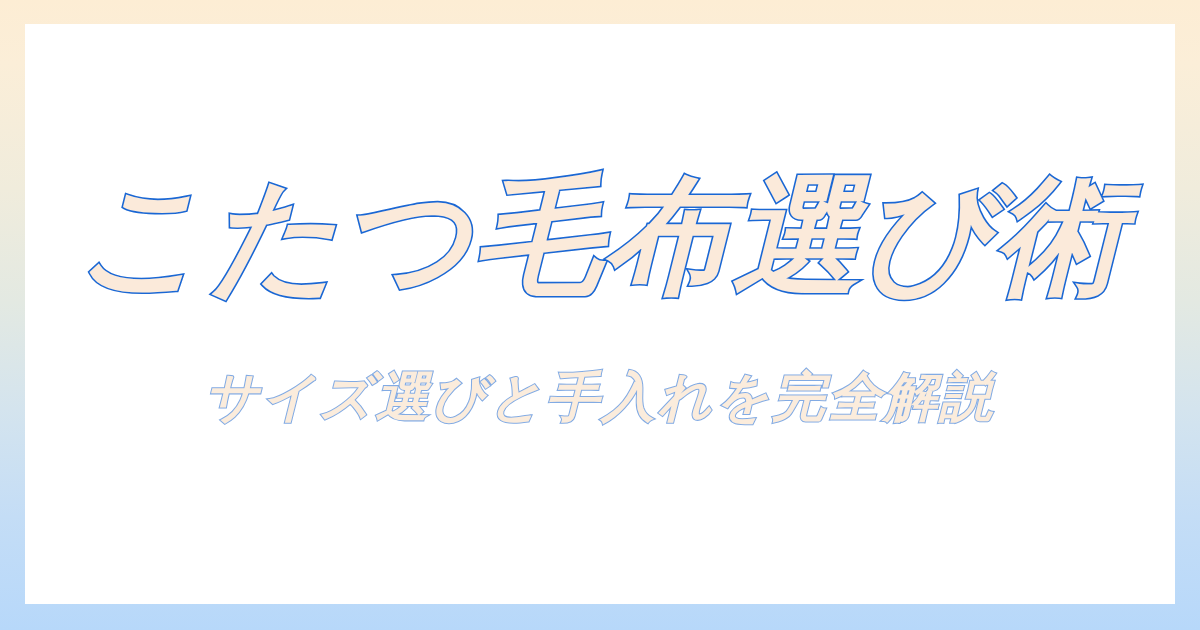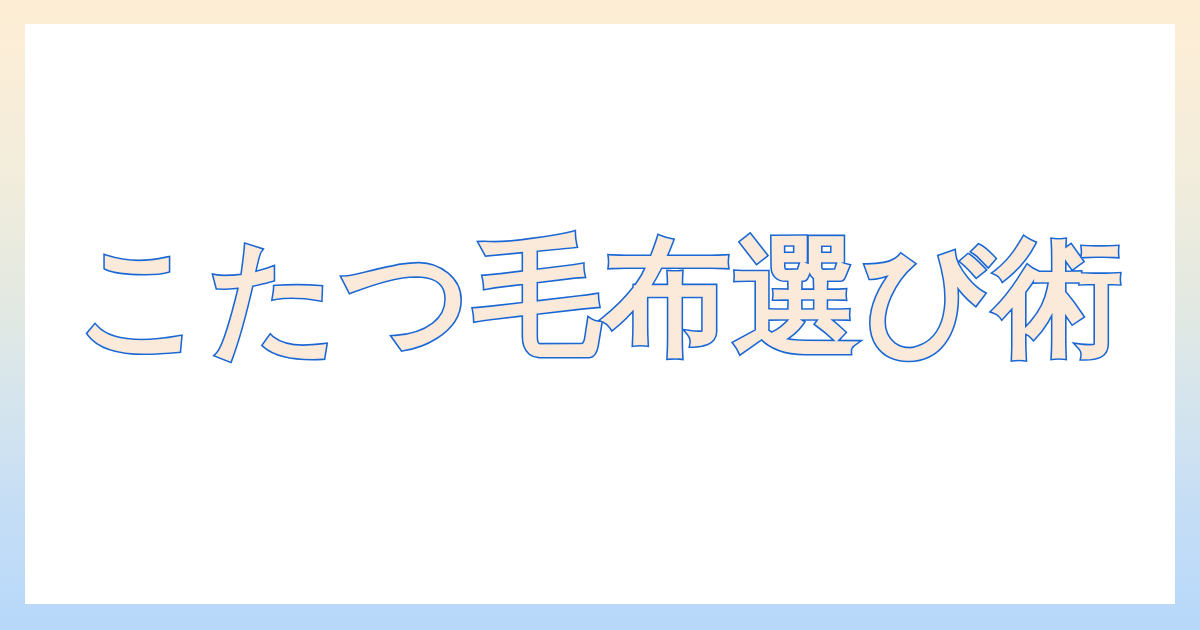--- a/index.html
+++ b/index.html
@@ -39,20 +39,21 @@
   .center-stack {
     position: absolute;
     left: 0;
     right: 0;
     top: 0;
     bottom: 0;
     display: flex;
     flex-direction: column;
     align-items: center;
     justify-content: center;
+    font-style: italic;
   }
 
   
   .title-wrap {
     position: relative;
     width: 100%;
     text-align: center;
     margin-top: -34px;
   }
 
@@ -96,18 +97,21 @@
 <div class="canvas">
 
   <div class="content-card">
 
     <div class="center-stack">
 
       <div class="title-wrap">
         <span class="main-title">こたつ毛布選び術</span>
       </div>
 
+      <div class="subtitle-wrap">
+        <span class="sub-title">サイズ選びと手入れを完全解説</span>
+      </div>
 
     </div>
 
   </div>
 
 </div>
 
 </body></html>

